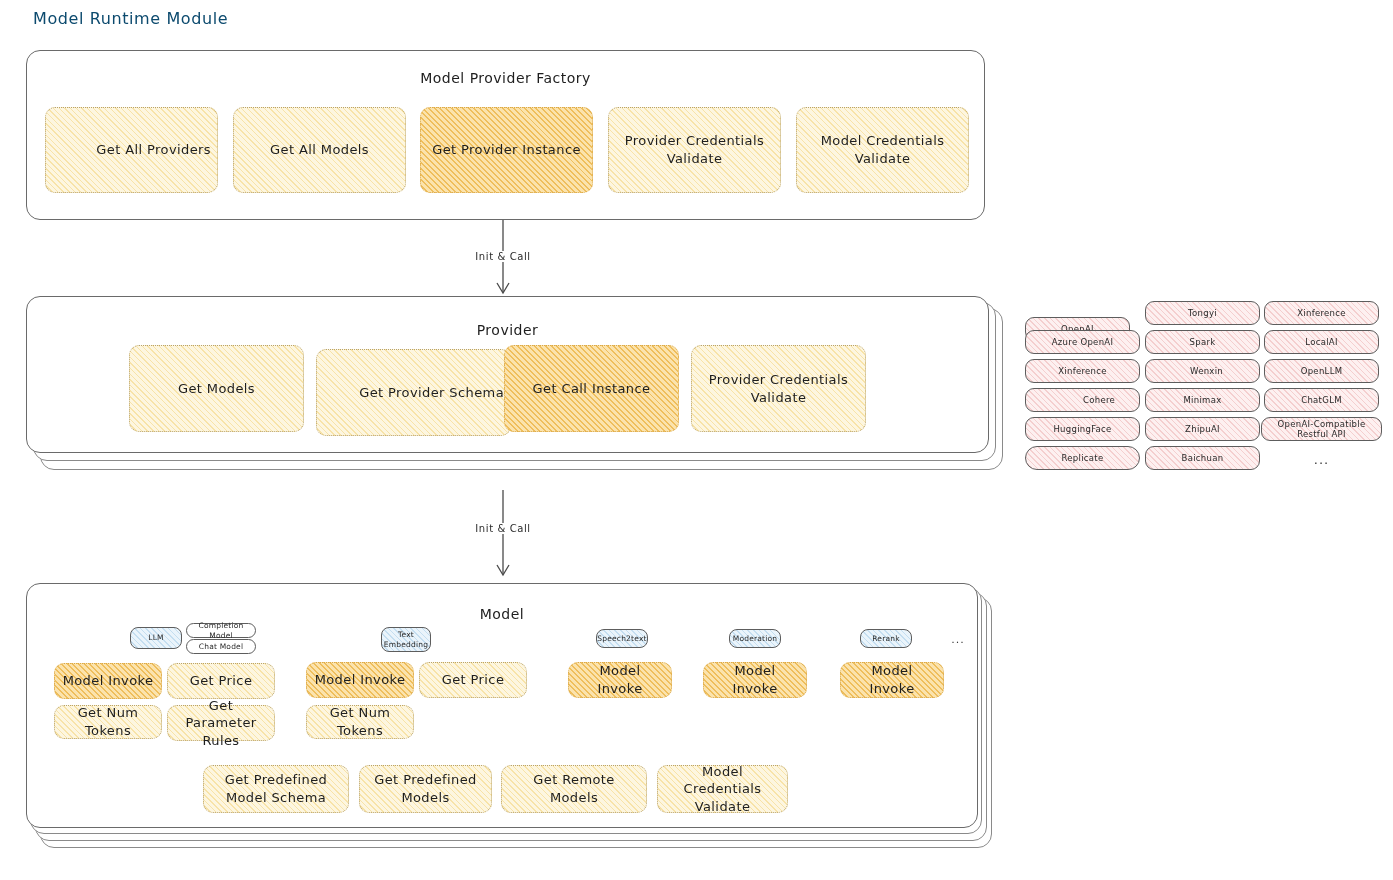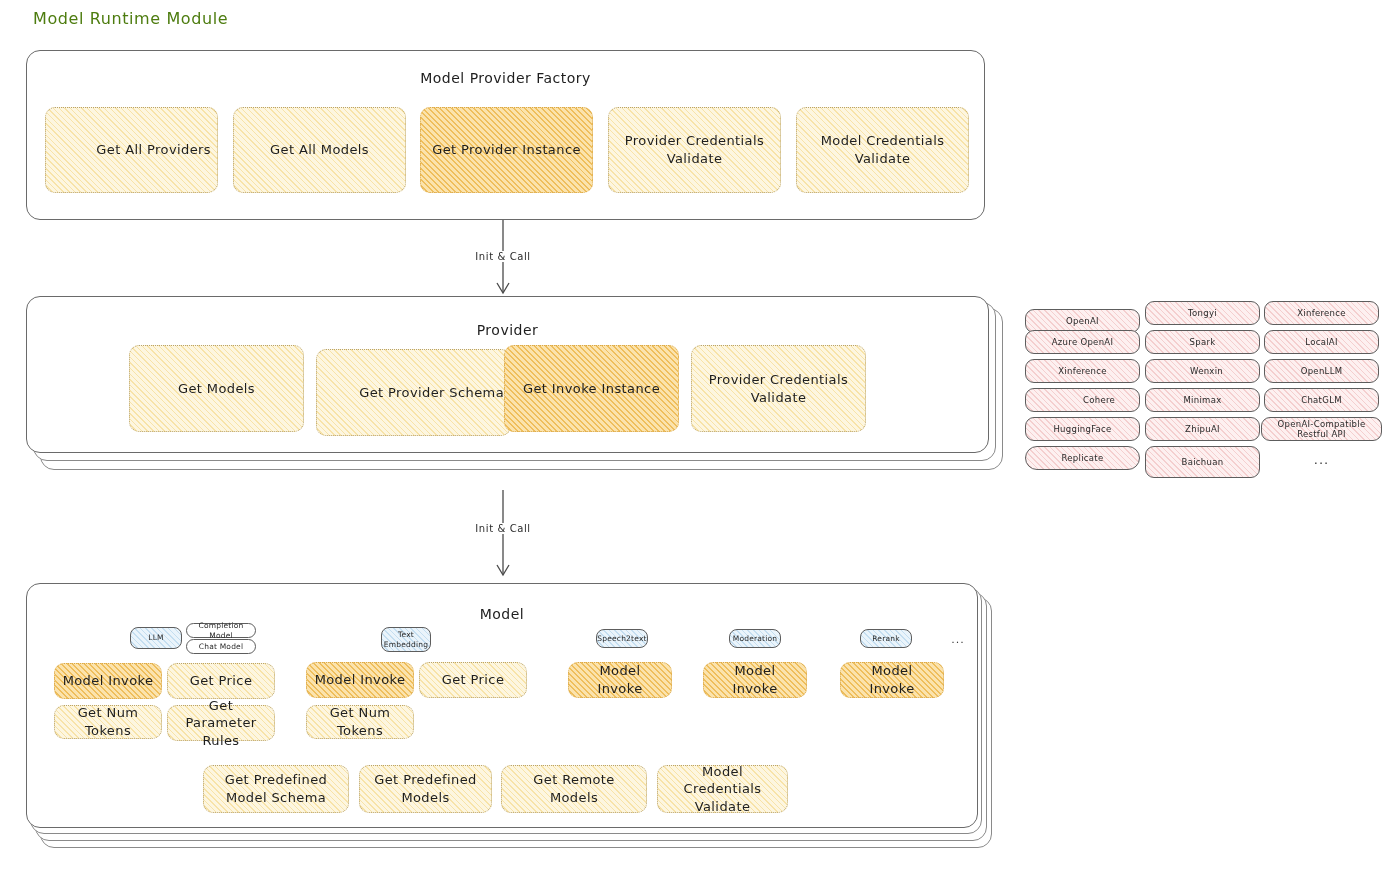--- a/index.html
+++ b/index.html
@@ -10,21 +10,21 @@
     color:#1e1e1e;
     position:relative;
     overflow:hidden;
   }
   .canvas{position:absolute;inset:0;}
 
   
   .page-title{
     position:absolute;left:33px;top:9px;
     font-size:16px;letter-spacing:.6px;
-    color:#4d7c0f;white-space:nowrap;
+    color:#0c4a6e;white-space:nowrap;
   }
 
   
   .card{
     position:absolute;
     background:#ffffff;
     border:1.4px solid #6a6a6a;
     border-radius:14px;
     box-sizing:border-box;
   }
@@ -167,27 +167,27 @@
     <div class="card-title" style="top:25px;">Provider</div>
   </div>
 
   <div class="node fill-yellow" style="left:129px;top:345px;width:175px;height:87px;">
     <span>Get Models</span>
   </div>
   <div class="node fill-yellow" style="left:316px;top:349px;width:195px;height:87px;justify-content:flex-end;">
     <span>Get Provider Schema</span>
   </div>
   <div class="node fill-orange" style="left:504px;top:345px;width:175px;height:87px;">
-    <span>Get Invoke Instance</span>
+    <span>Get Call Instance</span>
   </div>
   <div class="node fill-yellow" style="left:691px;top:345px;width:175px;height:87px;">
     <span>Provider Credentials Validate</span>
   </div>
 
-  <div class="chip fill-pink" style="left:1025px;top:309px;width:115px;height:24px;">
+  <div class="chip fill-pink" style="left:1025px;top:317px;width:105px;height:24px;">
     <span>OpenAI</span>
   </div>
   <div class="chip fill-pink" style="left:1025px;top:330px;width:115px;height:24px;">
     <span>Azure OpenAI</span>
   </div>
   <div class="chip fill-pink" style="left:1025px;top:359px;width:115px;height:24px;">
     <span>Xinference</span>
   </div>
   <div class="chip fill-pink" style="left:1025px;top:388px;width:115px;height:24px;padding-left:36px;">
     <span>Cohere</span>
@@ -207,21 +207,21 @@
   </div>
   <div class="chip fill-pink" style="left:1145px;top:359px;width:115px;height:24px;padding-left:11px;">
     <span>Wenxin</span>
   </div>
   <div class="chip fill-pink" style="left:1145px;top:388px;width:115px;height:24px;">
     <span>Minimax</span>
   </div>
   <div class="chip fill-pink" style="left:1145px;top:417px;width:115px;height:24px;">
     <span>ZhipuAI</span>
   </div>
-  <div class="chip fill-pink" style="left:1145px;top:446px;width:115px;height:32px;">
+  <div class="chip fill-pink" style="left:1145px;top:446px;width:115px;height:24px;">
     <span>Baichuan</span>
   </div>
 
   <div class="chip fill-pink" style="left:1264px;top:301px;width:115px;height:24px;">
     <span>Xinference</span>
   </div>
   <div class="chip fill-pink" style="left:1264px;top:330px;width:115px;height:24px;">
     <span>LocalAI</span>
   </div>
   <div class="chip fill-pink" style="left:1264px;top:359px;width:115px;height:24px;">

